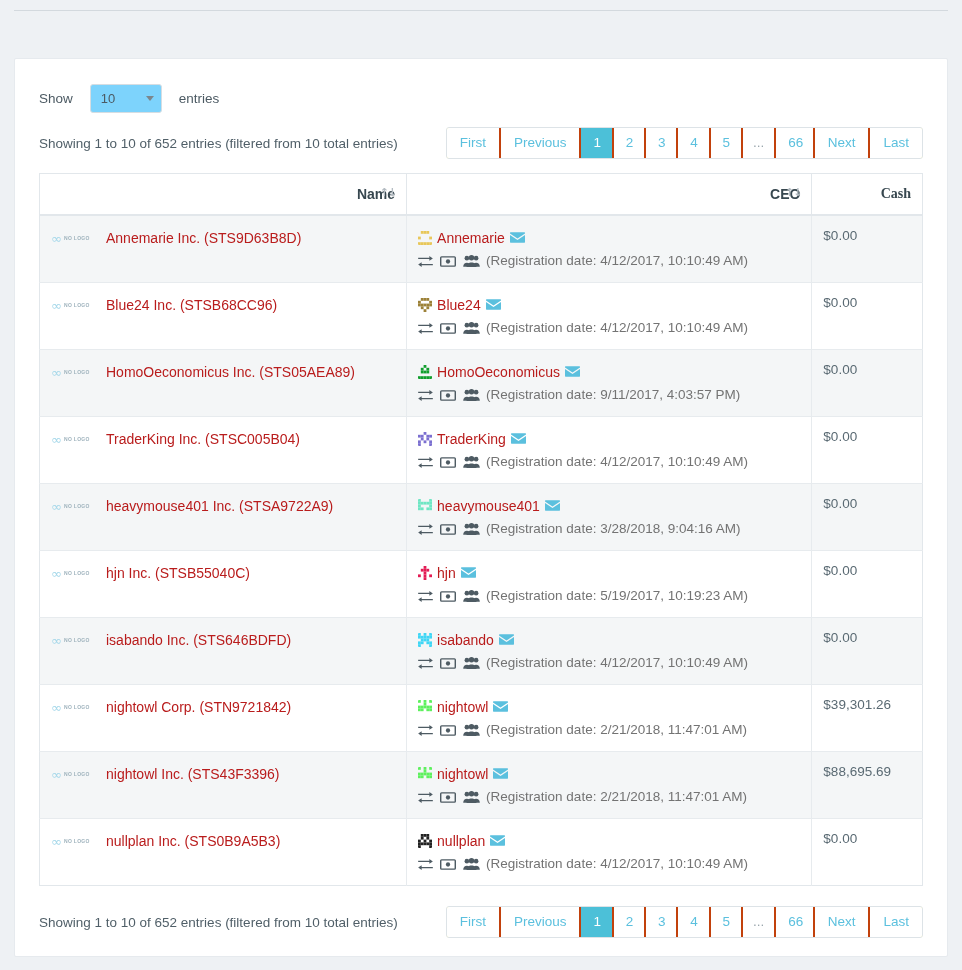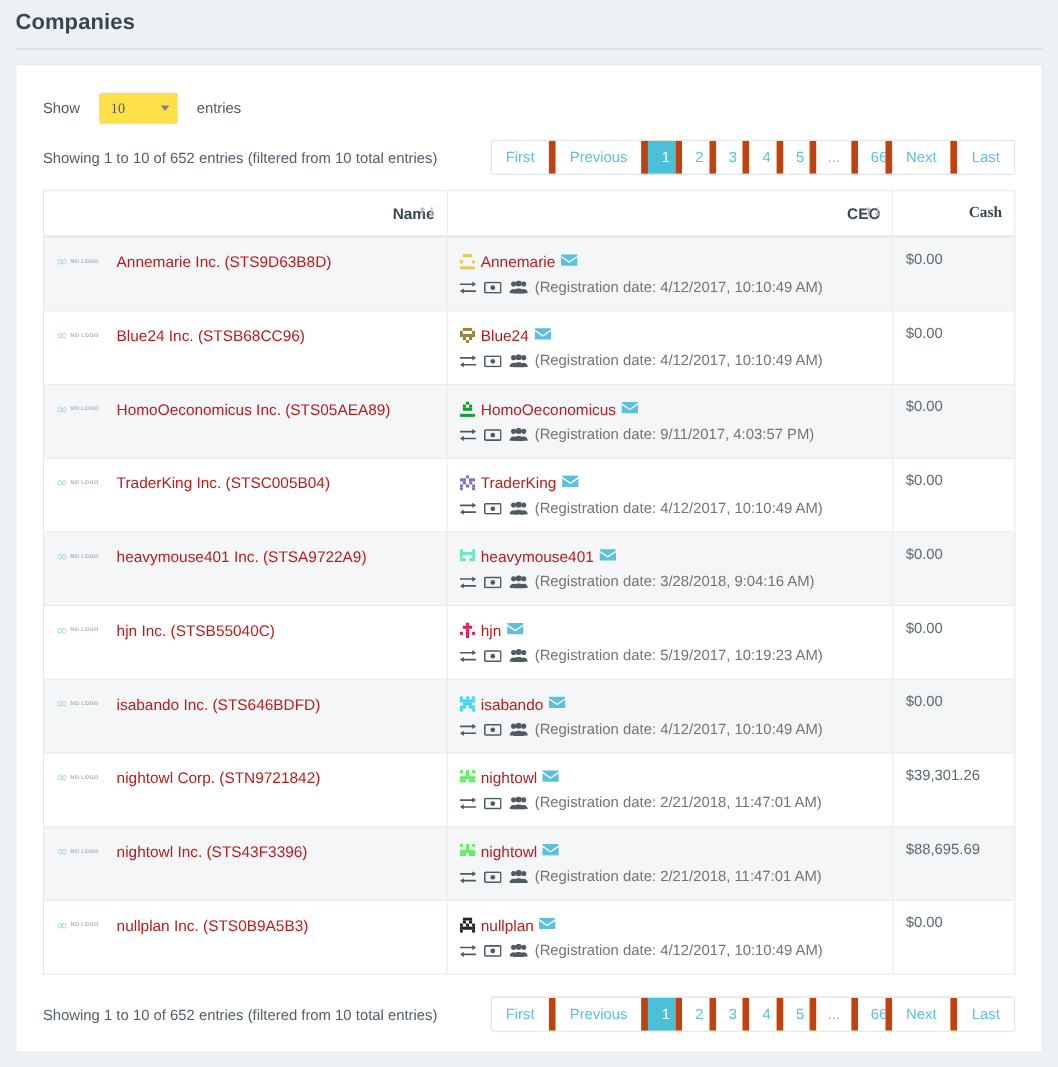--- a/index.html
+++ b/index.html
@@ -54,28 +54,28 @@
   }
   .select-wrap {
     position: relative;
     display: inline-block;
   }
   select.dt-select {
     appearance: none;
     -webkit-appearance: none;
     -moz-appearance: none;
     border: 1px solid #d6dde2;
-    background: #fde047;
+    background: #7dd3fc;
     border-radius: 3px;
     height: 29px;
     width: 72px;
     padding: 0 20px 0 10px;
     font-size: 13px;
     color: #4c5a63;
-    font-family: Liberation Serif, serif;
+    font-family: Liberation Sans, sans-serif;
     outline: none;
   }
   .select-caret {
     position: absolute;
     right: 8px; top: 50%;
     margin-top: -2px;
     width: 0; height: 0;
     border-left: 4px solid transparent;
     border-right: 4px solid transparent;
     border-top: 5px solid #7b868c;
@@ -100,21 +100,21 @@
     border: 1px solid #dde3e7;
     border-radius: 3px;
     overflow: hidden;
     background: #fef9c3;
   }
   .pg {
     font-size: 13.5px;
     color: #5bc0de;
     line-height: 18px;
     padding: 6px 13px;
-    border-left: 6px solid #c2410c;
+    border-left: 2px solid #c2410c;
     background: #fff;
     cursor: pointer;
     user-select: none;
     text-align: center;
     white-space: nowrap;
   }
   .pg:first-child { border-left: none; }
   .pg.num { padding: 6px 12px; min-width: 30px; }
   .pg.active { background: #4cc0d8; color: #ffffff; }
   .pg.ellipsis { color: #9aa6ad; padding: 6px 10px; }
@@ -216,23 +216,20 @@
   .regdate { font-size: 13.5px; color: #737373; white-space: nowrap; }
 
   
   .dt-bar.bottom { margin-top: 20px; }
 </style>
 </head>
 <body>
 
 <div class="page">
 
-  <div class="page-head">
-    <h1 class="page-title">Companies</h1>
-  </div>
   <div class="head-rule"></div>
 
   <div class="card">
     <div class="card-body">
 
       <div class="dt-length">
         <span>Show</span>
         <span class="select-wrap">
           <select class="dt-select">
             <option>10</option>

